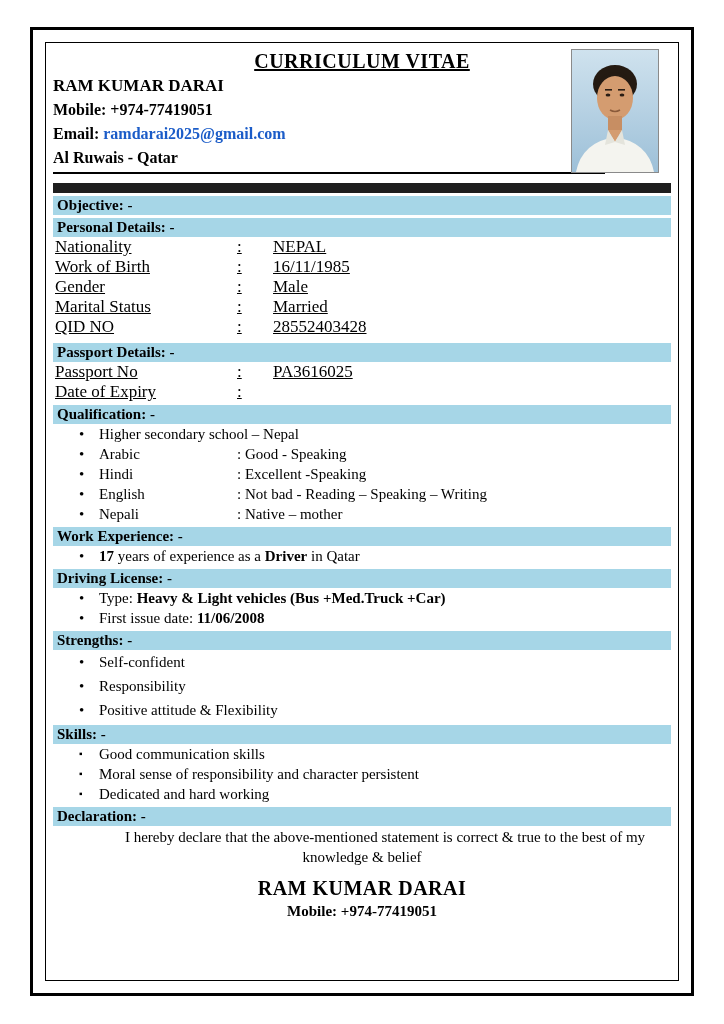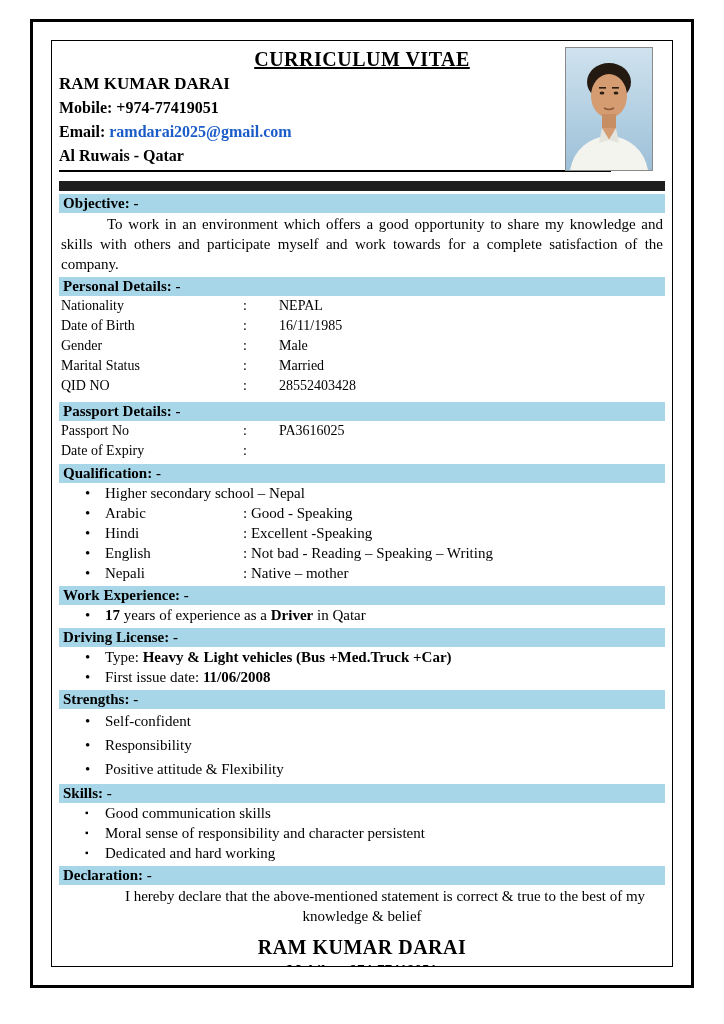--- a/index.html
+++ b/index.html
@@ -1,36 +1,36 @@
 <!DOCTYPE html>
 <html style="--section-bar: #a6d6e7; --email-blue: #1b5cc8; --divider-dark: #1e1e1e;"><head>
 <meta charset="utf-8">
 <style>
   * { margin:0; padding:0; box-sizing:border-box; }
   html,body { width:724px; height:1024px; background:#ffffff; }
   body { font-family:"Liberation Serif", serif; color:#000; position:relative; }
-  .outer-border { position:absolute; left:30px; top:19px; width:664px; height:969px;
-                  border:3px solid #000; padding:18px; background:#fff; }
+  .outer-border { position:absolute; left:30px; top:27px; width:664px; height:969px;
+                  border:3px solid #000; padding:12px; background:#fff; }
   .inner-border { width:100%; height:100%; border:1px solid #000; padding:5px 7px; overflow:hidden; }
 
   .header { position:relative; min-height:130px; }
   .cv-title { text-align:center; font-size:20px; font-weight:bold; text-decoration:underline; line-height:26px; letter-spacing:0.5px; }
   .header-left { width:552px; border-bottom:2px solid #000; padding-bottom:2px; }
   .hline { font-size:16px; font-weight:bold; line-height:24px; }
   .hname { font-size:17px; }
   .email-link { color:var(--email-blue,#1b5cc8); font-weight:bold; text-decoration:none; cursor:pointer; }
   .photo-frame { position:absolute; top:1px; right:12px; width:88px; height:124px; border:1px solid #8a8a8a; overflow:hidden; }
   .divider-bar { height:10px; background:var(--divider-dark,#1e1e1e); margin-top:5px; }
 
   .bar { background:var(--section-bar,#a6d6e7); font-weight:bold; font-size:15px; line-height:19px; padding:0 4px; margin-top:3px; }
   .bar.gap { margin-top:6px; }
 
   .para { font-size:15px; line-height:20px; text-indent:46px; padding:1px 2px 0 2px; text-align:justify; }
 
-  .drow { display:grid; grid-template-columns:182px 36px 1fr; font-size:14px; line-height:20px; padding-left:2px; }
+  .drow { display:grid; grid-template-columns:182px 36px 1fr; font-size:17px; line-height:20px; padding-left:2px;text-decoration:underline; }
   .drow:first-of-type { margin-top:2px; }
 
   .li { display:flex; font-size:15px; line-height:20px; padding-left:26px; }
   .bullet { width:20px; flex:0 0 20px; }
   .bullet.sq { font-size:10px; line-height:20px; }
   .lang-name { width:138px; flex:0 0 138px; }
   .strength-row { line-height:24px; }
   b { font-weight:bold; }
 
   .footer-name { text-align:center; font-size:20px; font-weight:bold; margin-top:8px; line-height:26px; letter-spacing:0.5px; }
@@ -72,30 +72,29 @@
         <path d="M36,80 L43,92 L50,80" fill="#d49c70"></path>
         <path d="M36,80 L43,92 L33,95 Z" fill="#e4e4dc"></path>
         <path d="M50,80 L43,92 L53,95 Z" fill="#e4e4dc"></path>
       </svg>
     </div>
   </div>
 
   <div class="divider-bar"></div>
 
   <div class="bar">Objective: -</div>
-  <p class="para">To work in an environment which offers a good opportunity to share my knowledge and skills with others and participate myself and work towards for a complete satisfaction of the company.</p>
 
   <div class="bar">Personal Details: -</div>
   <div class="drow">
     <span>Nationality</span>
     <span>:</span>
     <span>NEPAL</span>
   </div>
   <div class="drow">
-    <span>Date of Birth</span>
+    <span>Work of Birth</span>
     <span>:</span>
     <span>16/11/1985</span>
   </div>
   <div class="drow">
     <span>Gender</span>
     <span>:</span>
     <span>Male</span>
   </div>
   <div class="drow">
     <span>Marital Status</span>

